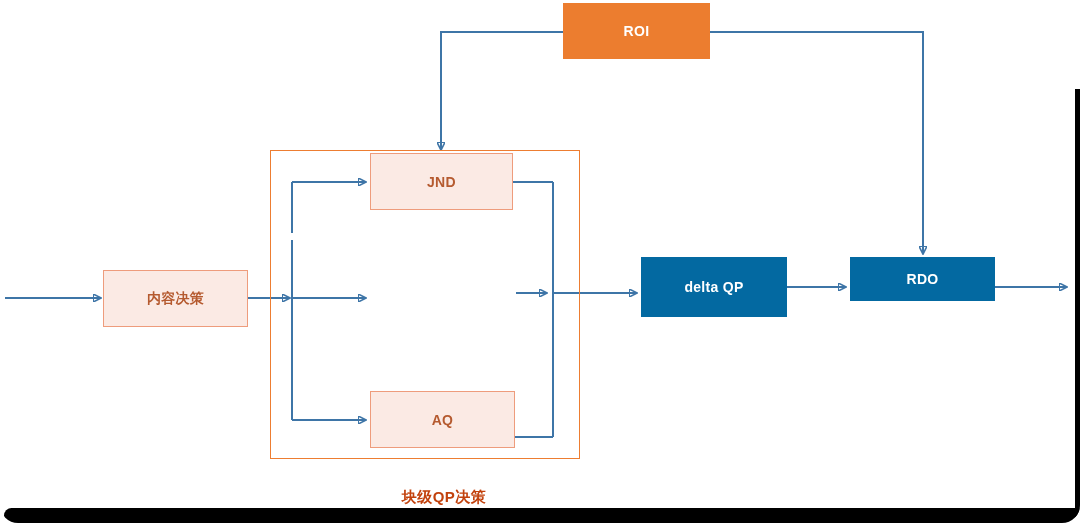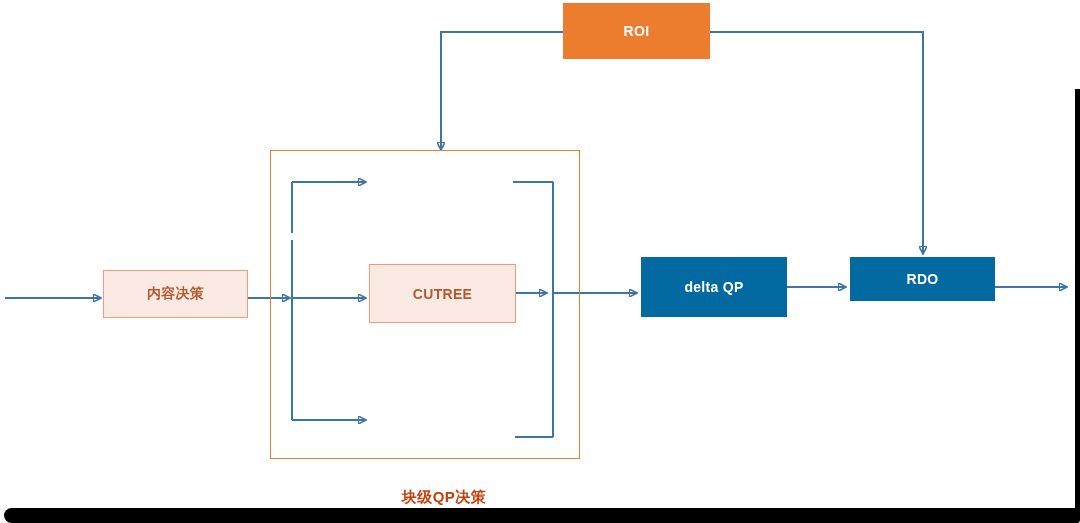--- a/index.html
+++ b/index.html
@@ -5,20 +5,21 @@
   * { margin: 0; padding: 0; box-sizing: border-box; }
   html, body { background: #ffffff; }
   body { font-family: "Liberation Sans", "DejaVu Sans", sans-serif; }
 
   .stage {
     position: relative;
     width: 1080px;
     height: 523px;
     background: #ffffff;
     overflow: hidden;
+    border-radius: 18px;
   }
 
   svg.wires {
     position: absolute;
     left: 0; top: 0;
     width: 1080px; height: 523px;
     pointer-events: none;
   }
   svg.wires path {
     stroke: #3E75A7;
@@ -45,21 +46,21 @@
     background: #0369a1;
     color: #ffffff;
   }
   .node.light {
     background: #FBEAE4;
     border: 1.5px solid #EE9C7C;
     color: #B55A2F;
   }
 
   .node.roi      { left: 563px; top: 3px;   width: 147px; height: 56px; }
-  .node.content  { left: 103px; top: 270px; width: 145px; height: 48px; }
+  .node.content  { left: 103px; top: 270px; width: 145px; height: 57px; }
   .node.jnd      { left: 370px; top: 153px; width: 143px; height: 57px; }
   .node.cutree   { left: 369px; top: 264px; width: 147px; height: 59px; }
   .node.aq       { left: 370px; top: 391px; width: 145px; height: 57px; }
   .node.deltaqp  { left: 641px; top: 257px; width: 146px; height: 60px; }
   .node.rdo      { left: 850px; top: 257px; width: 145px; height: 44px; }
 
   .group-box {
     position: absolute;
     left: 270px; top: 150px;
     width: 310px; height: 309px;
@@ -127,23 +128,24 @@
     <path d="M787 287 H845" marker-end="url(#arr)"></path>
     <path d="M995 287 H1066" marker-end="url(#arr)"></path>
   </svg>
 
   <div class="group-box"></div>
 
   <div class="node solid-orange roi">ROI</div>
 
   <div class="node light content">内容决策</div>
 
+  <div class="node light jnd">JND</div>
 
-  <div class="node light cutree">CUTREE</div>
 
+  <div class="node light aq">AQ</div>
 
   <div class="node solid-salmon deltaqp">delta QP</div>
 
   <div class="node solid-salmon rdo">RDO</div>
 
   <div class="group-caption">块级QP决策</div>
 
   <div class="frame-bottom"></div>
   <div class="frame-right"></div>
 

